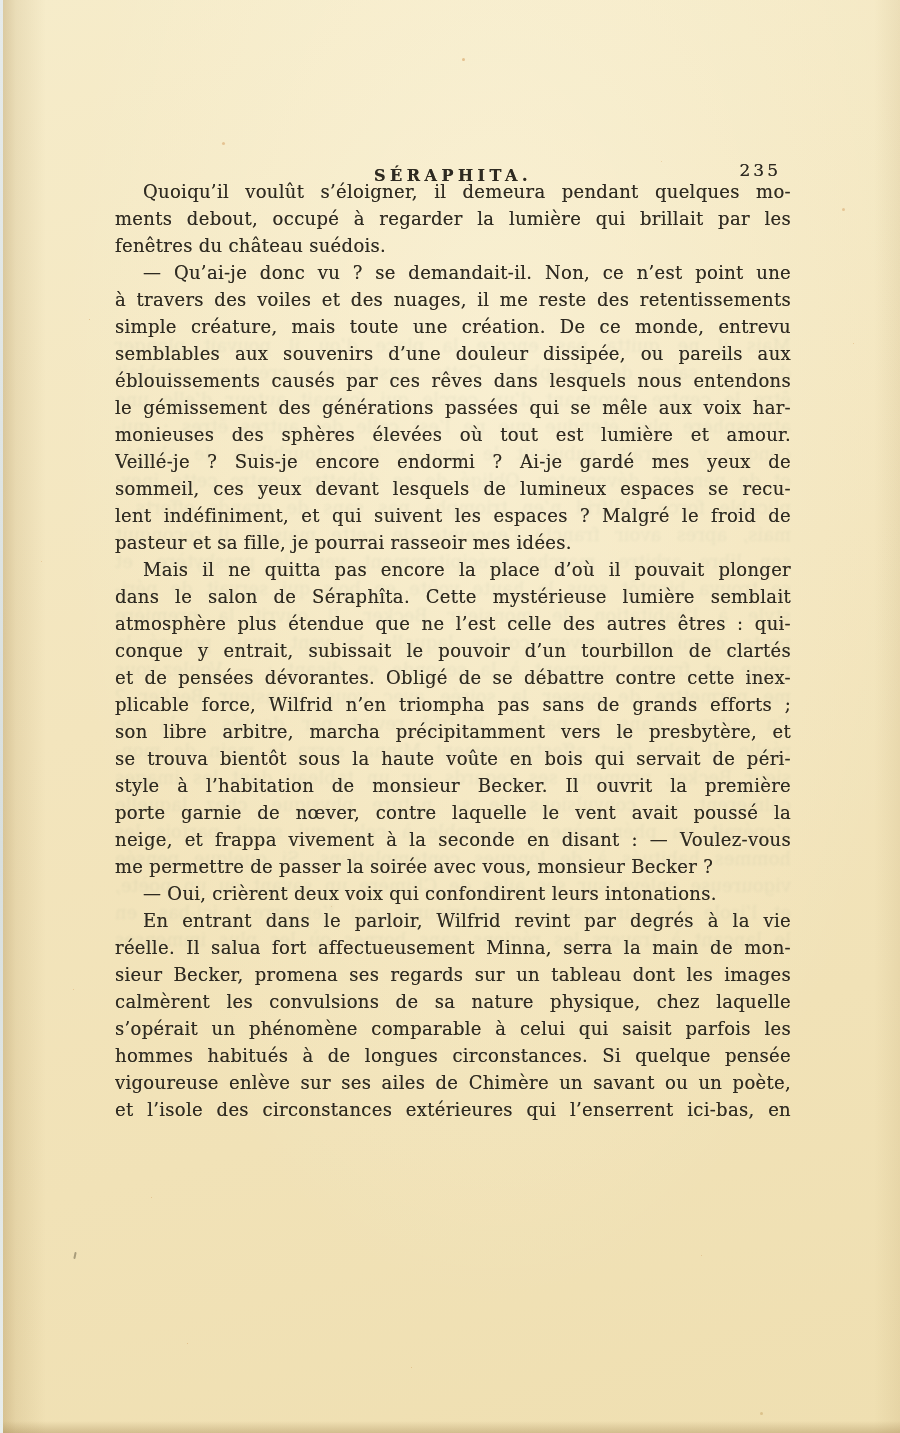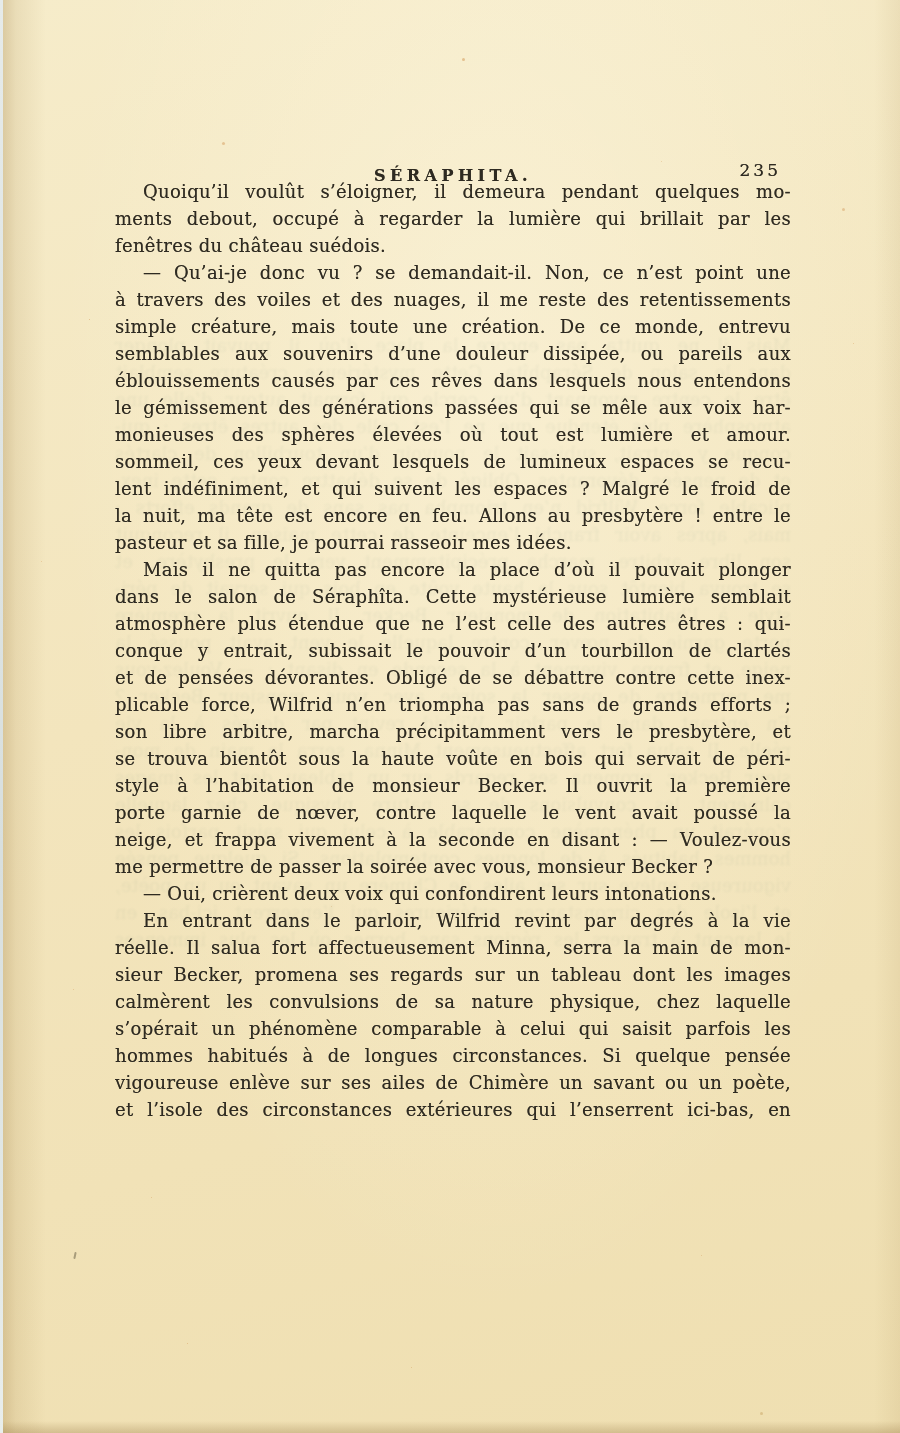--- a/index.html
+++ b/index.html
@@ -120,23 +120,23 @@
         <div class="line last">fenêtres du château suédois.</div>
       </div>
       <div>
         <div class="line indent">— Qu’ai-je donc vu ? se demandait-il. Non, ce n’est point une</div>
         <div class="line">à travers des voiles et des nuages, il me reste des retentissements</div>
         <div class="line">simple créature, mais toute une création. De ce monde, entrevu</div>
         <div class="line">semblables aux souvenirs d’une douleur dissipée, ou pareils aux</div>
         <div class="line">éblouissements causés par ces rêves dans lesquels nous entendons</div>
         <div class="line">le gémissement des générations passées qui se mêle aux voix har-</div>
         <div class="line">monieuses des sphères élevées où tout est lumière et amour.</div>
+        <div class="line">Veillé-je ? Suis-je encore endormi ? Ai-je gardé mes yeux de</div>
         <div class="line">sommeil, ces yeux devant lesquels de lumineux espaces se recu-</div>
         <div class="line">lent indéfiniment, et qui suivent les espaces ? Malgré le froid de</div>
-        <div class="line">la nuit, ma tête est encore en feu. Allons au presbytère ! entre le</div>
         <div class="line last">pasteur et sa fille, je pourrai rasseoir mes idées.</div>
       </div>
       <div>
         <div class="line indent">Mais il ne quitta pas encore la place d’où il pouvait plonger</div>
         <div class="line">dans le salon de Séraphîta. Cette mystérieuse lumière semblait</div>
         <div class="line">atmosphère plus étendue que ne l’est celle des autres êtres : qui-</div>
         <div class="line">conque y entrait, subissait le pouvoir d’un tourbillon de clartés</div>
         <div class="line">et de pensées dévorantes. Obligé de se débattre contre cette inex-</div>
         <div class="line">plicable force, Wilfrid n’en triompha pas sans de grands efforts ;</div>
         <div class="line">son libre arbitre, marcha précipitamment vers le presbytère, et</div>

